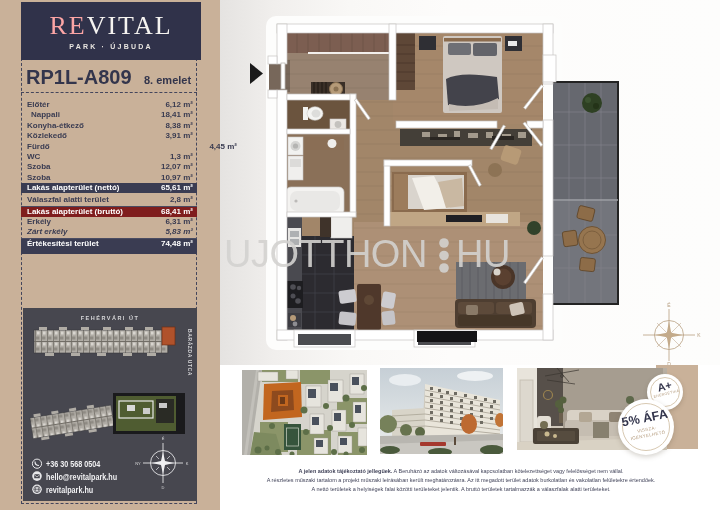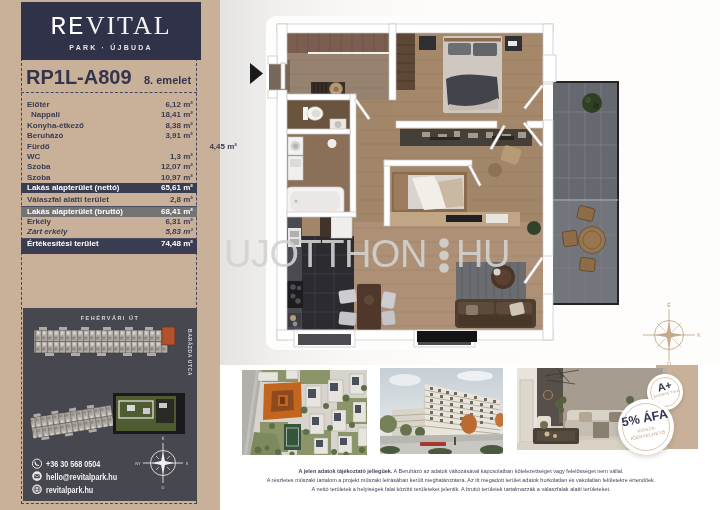--- a/index.html
+++ b/index.html
@@ -14,21 +14,21 @@
 <div class="abs" style="left:220px;top:0;width:500px;height:365px;background:linear-gradient(90deg,#e5e3e1 0px,#f1efed 55px,#f9f8f6 130px,#fdfcfb 230px,#fdfdfc 100%);"></div>
 
 <div class="abs" style="left:0;top:0;width:220px;height:510px;background:#c9b199;"></div>
 
 <div class="abs" style="left:21px;top:58px;width:176px;height:446px;border-left:1px dashed #44465c;border-right:1px dashed #44465c;border-bottom:1px dashed #44465c;box-sizing:border-box;"></div>
 
 <div class="abs" style="left:21px;top:92px;width:176px;border-top:1px dashed #44465c;"></div>
 
 <div class="abs" style="left:21px;top:2px;width:180px;height:58px;background:#30324a;text-align:center;">
 
-  <div style="margin-top:11px;font-family:'Liberation Serif',serif;font-size:26px;letter-spacing:2px;line-height:1;"><span style="color:#ffffff;font-family:Liberation Mono, monospace;">RE</span><span style="color:#f5f3f0;">VITAL</span></div>
+  <div style="margin-top:11px;font-family:'Liberation Serif',serif;font-size:26px;letter-spacing:2px;line-height:1;"><span style="color:#fca5a5;">RE</span><span style="color:#f5f3f0;">VITAL</span></div>
 
   <div style="margin-top:4px;color:#e8e5e0;font-size:7px;font-weight:bold;letter-spacing:2.2px;">PARK · ÚJBUDA</div>
 </div>
 
 <div class="abs" style="left:26px;top:66px;width:170px;height:26px;color:#33354c;">
   <span style="font-size:20px;font-weight:bold;letter-spacing:0px;">RP1L-A809</span>
   <span style="font-size:11px;font-weight:bold;position:absolute;left:118px;top:8px;text-align:right;">8. emelet</span>
 </div>
 
 <div class="abs" style="left:21px;top:0;width:176px;font-size:8px;font-weight:bold;color:#3a3c52;">
@@ -42,21 +42,21 @@
         <span style="position:absolute;left:10px;">Nappali</span>
         <span style="position:absolute;right:4px;">18,41 m²</span>
       </div>
 
   <div class="abs" style="left:0;top:120.8px;width:176px;height:10.4px;line-height:10.4px;">
         <span style="position:absolute;left:6px;">Konyha-étkező</span>
         <span style="position:absolute;right:4px;">8,38 m²</span>
       </div>
 
   <div class="abs" style="left:0;top:131.2px;width:176px;height:10.4px;line-height:10.4px;">
-        <span style="position:absolute;left:6px;">Beruházó</span>
+        <span style="position:absolute;left:6px;">Közlekedő</span>
         <span style="position:absolute;right:4px;">3,91 m²</span>
       </div>
 
   <div class="abs" style="left:0;top:141.6px;width:176px;height:10.4px;line-height:10.4px;padding-left:44px;">
         <span style="position:absolute;left:6px;">Fürdő</span>
         <span style="position:absolute;right:4px;">4,45 m²</span>
       </div>
 
   <div class="abs" style="left:0;top:152px;width:176px;height:10.4px;line-height:10.4px;">
         <span style="position:absolute;left:6px;">WC</span>
@@ -78,21 +78,21 @@
         <span style="position:absolute;right:4px;">65,61 m²</span>
       </div>
 
   <div class="abs" style="left:0;top:193.6px;width:176px;height:11px;line-height:11px;">
         <span style="position:absolute;left:6px;">Válaszfal alatti terület</span>
         <span style="position:absolute;right:4px;">2,8 m²</span>
       </div>
 
   <div class="abs" style="left:0;top:205.5px;width:176px;border-top:1px solid #4a4c62;"></div>
 
-  <div class="abs" style="left:0;top:207.4px;width:176px;height:9.4px;line-height:9.4px;background:#737373;color:#fff;">
+  <div class="abs" style="left:0;top:207.4px;width:176px;height:9.4px;line-height:9.4px;background:#7f1d1d;color:#fff;">
         <span style="position:absolute;left:6px;">Lakás alapterület (bruttó)</span>
         <span style="position:absolute;right:4px;">68,41 m²</span>
       </div>
 
   <div class="abs" style="left:0;top:216.8px;width:176px;height:10.3px;line-height:10.3px;">
         <span style="position:absolute;left:6px;">Erkély</span>
         <span style="position:absolute;right:4px;">6,31 m²</span>
       </div>
 
   <div class="abs" style="left:0;top:227.1px;width:176px;height:10.3px;line-height:10.3px;font-style:italic;">

